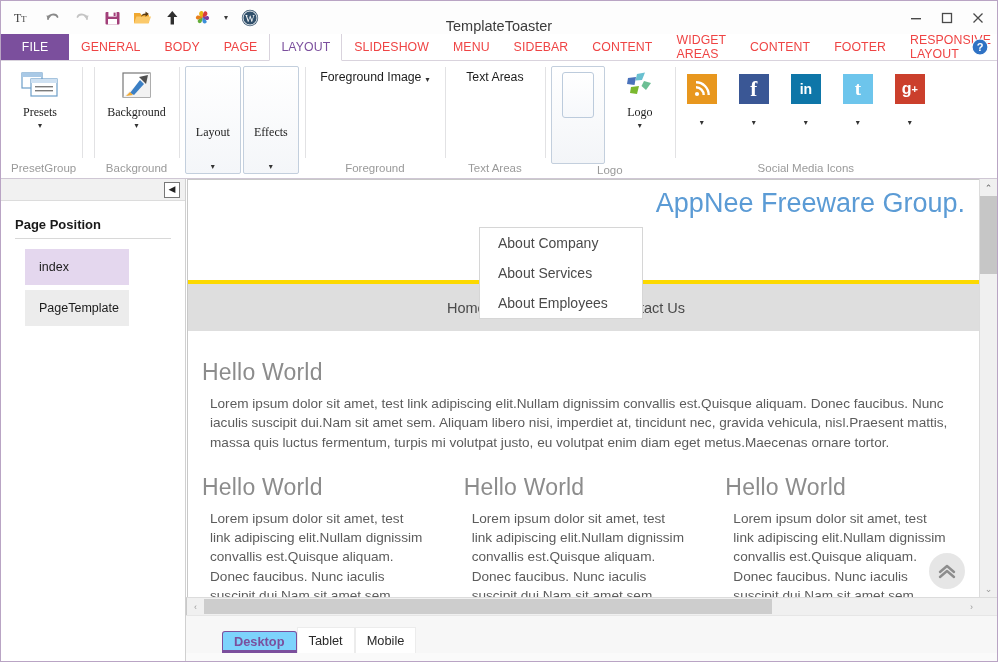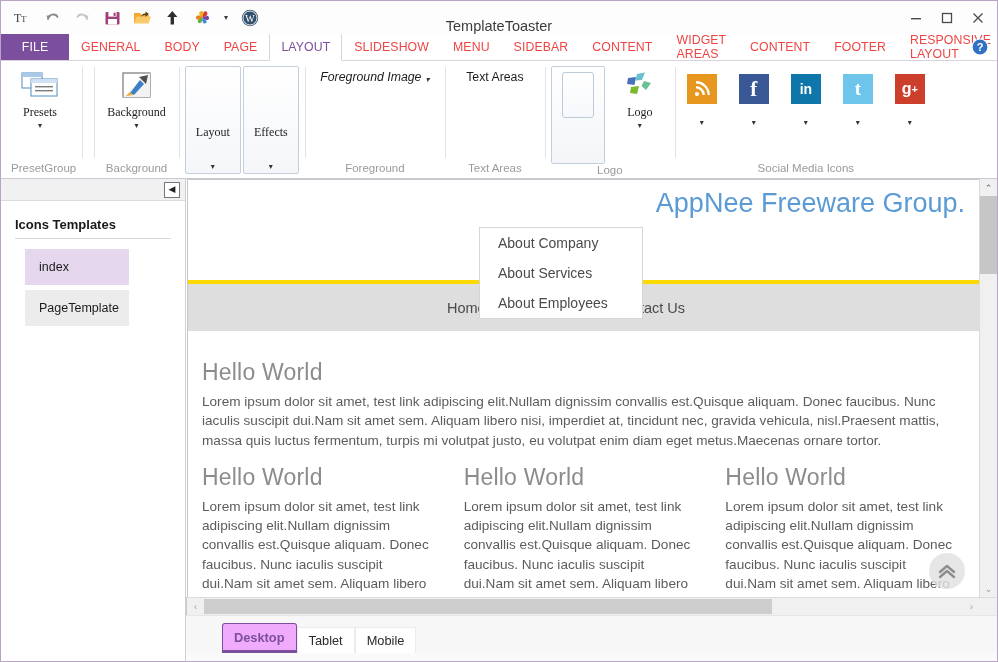--- a/index.html
+++ b/index.html
@@ -132,21 +132,21 @@
     padding:5px 4px;
     align-items:center;
     justify-content:flex-start;
   }
   .inner-sq{
     width:30px;height:44px;border:1px solid #bccbdc;border-radius:3px;
     background:linear-gradient(#ffffff,#f6f8fb);
   }
   .fgimg-btn{
     display:flex;align-items:flex-end; gap:4px;
-    font-size:12.3px;color:#1d1d1d; padding:4px 6px;font-style:italic;
+    font-size:12.3px;color:#1d1d1d; padding:4px 6px;
   }
   .textareas-btn{ font-size:12.3px;color:#1d1d1d; padding:4px 8px; }
   .social{
     display:flex;flex-direction:column;align-items:center; padding:2px 6px 0 6px;
   }
   .social .sq{ width:30px;height:30px;display:flex;align-items:center;justify-content:center;
     color:#fff;font-weight:bold; }
   .social .caret{ margin-top:14px; }
 
   
@@ -228,21 +228,21 @@
     padding-left:18px; font-size:14px;color:#4a4a4a;
   }
   .site-body{ padding:14px 8px 0 0; background:#ffffff; position:relative; }
   .sec{ padding:0 14px; }
   .h1{
     font-size:23px; color:#8c8c8c; font-weight:normal;
     margin:14px 0 6px 0; letter-spacing:.2px;
   }
   .para{
     font-size:13.6px; color:#5c5c5c; line-height:19.3px;
-    margin:0;
+    margin:8px;
   }
   .cols{ display:flex; padding:0 14px; gap:30px; }
   .col{ flex:1 1 0; min-width:0; }
 
   
   .scrolltop{
     position:absolute; right:14px; bottom:8px;
     width:36px;height:36px;border-radius:50%;
     background:rgba(225,225,225,.82);
     display:flex;align-items:center;justify-content:center;
@@ -283,23 +283,23 @@
     height:26px; padding:0 11px;
     display:flex;align-items:center;
     font-size:12.8px;color:#2a2a2a;
     background:#ffffff; border:1px solid #ececec; border-bottom:none;
     box-sizing:border-box;
   }
   .dev-tab.active{
     color:#7b4f9d; font-weight:bold;
     border:1px solid #7b4f9d;
     border-bottom:3px solid #7b4f9d;
-    background:#f0abfc;
+    background:#7dd3fc;
     border-radius:3px 3px 0 0;
-    height:30px;
+    height:22px;
   }
   .statusbar{ height:8px; flex:0 0 8px; background:#fafafa; }
 </style>
 </head>
 <body>
 
 <div class="app-window">
 
   <div class="titlebar">
     <div class="qat">
@@ -540,21 +540,21 @@
     </div>
 
   </div>
 
   <div class="main">
 
     <div class="leftpane">
       <div class="lp-topbar">
         <div class="collapse-btn">◀</div>
       </div>
-      <div class="lp-title">Icons Templates</div>
+      <div class="lp-title">Page Position</div>
       <div class="lp-rule"></div>
       <div class="tmpl-item sel">index</div>
       <div class="tmpl-item plain">PageTemplate</div>
     </div>
 
     <div class="rightpane">
       <div class="preview-wrap">
 
         <div class="canvas">
 

